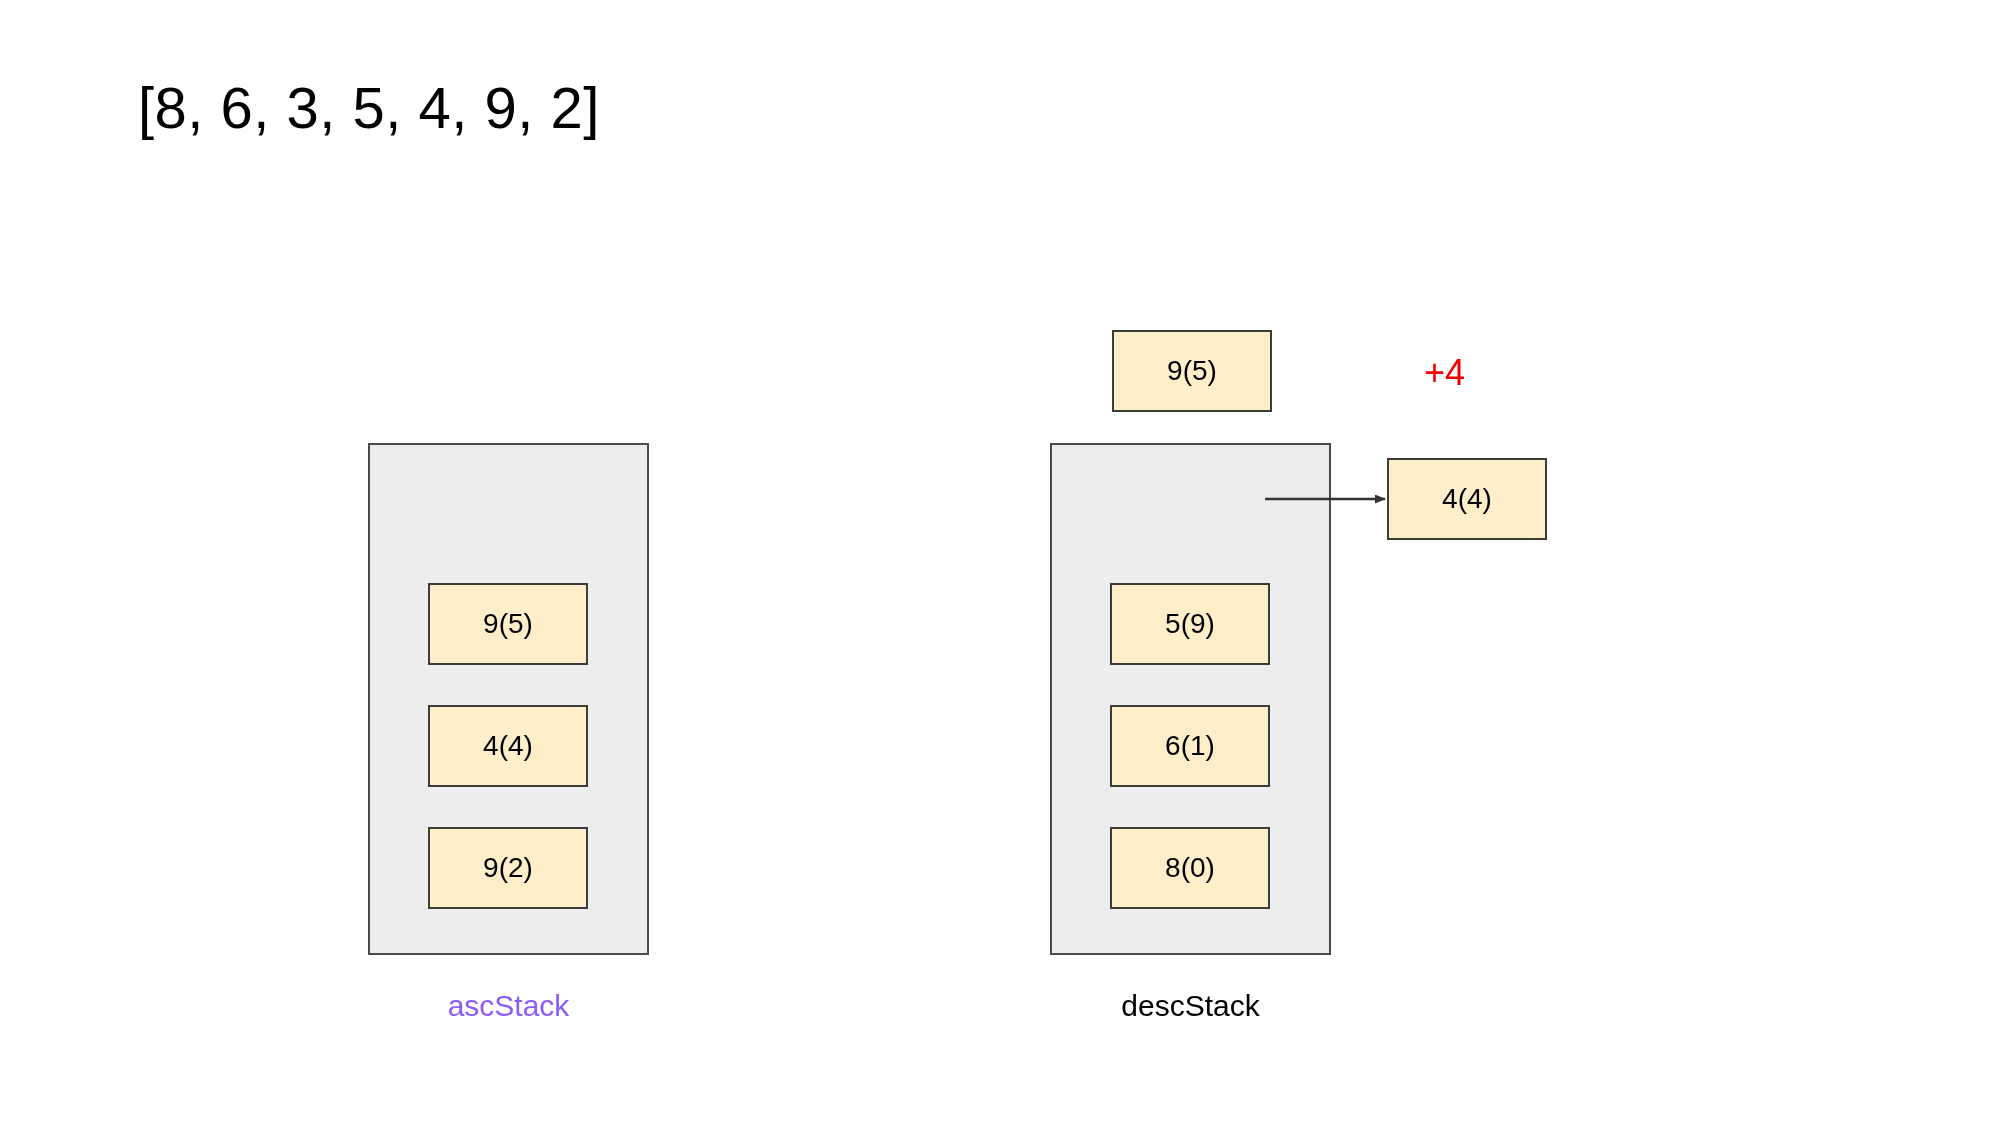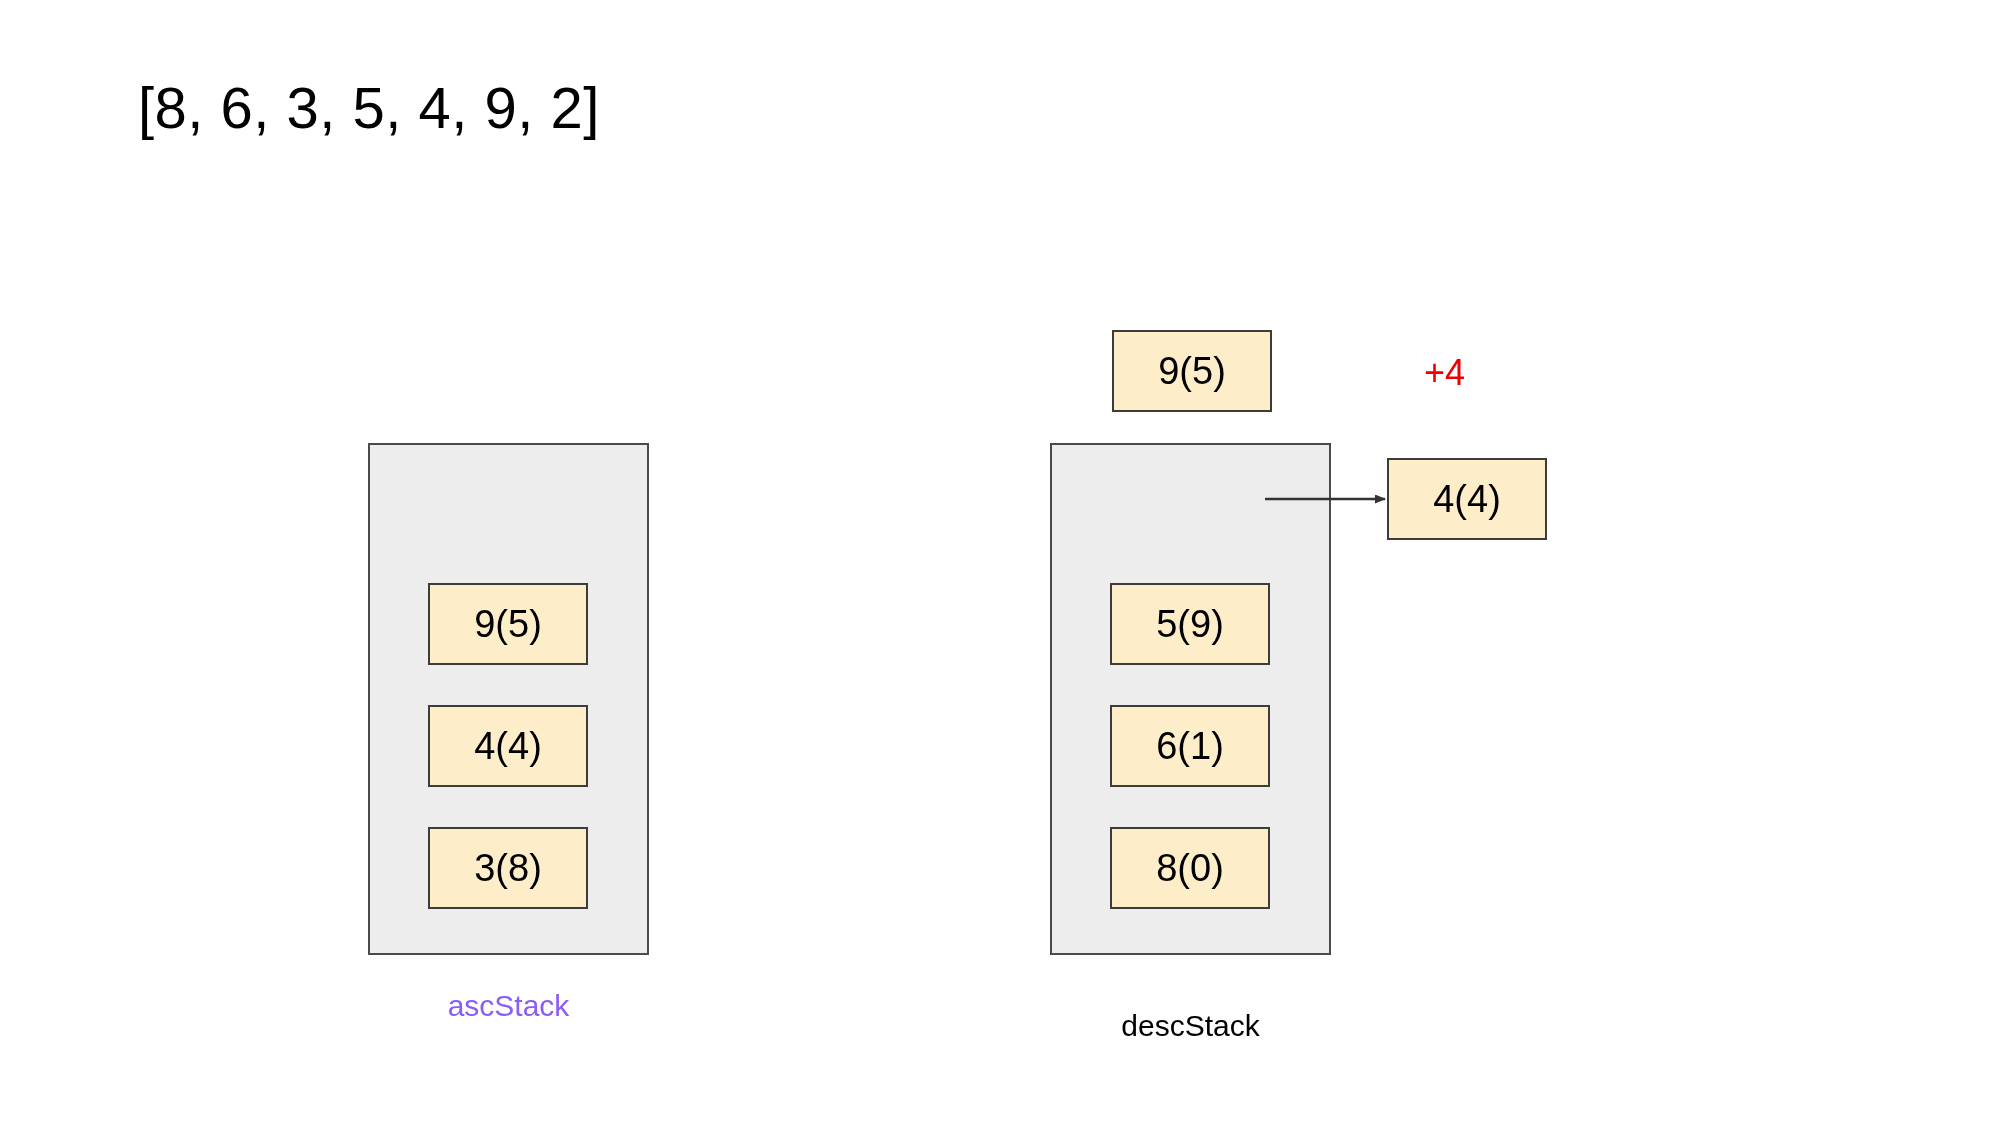--- a/index.html
+++ b/index.html
@@ -50,21 +50,21 @@
   .cell {
     position: absolute;
     width: 160px;
     height: 82px;
     background: #fdeec9;
     border: 2px solid #3c3c38;
     box-sizing: border-box;
     display: flex;
     align-items: center;
     justify-content: center;
-    font-size: 38px;
+    font-size: 28px;
     color: #000000;
     white-space: nowrap;
   }
 
   
   .cell.floating-top   { left: 1112px; top: 330px; }
   .cell.incoming       { left: 1387px; top: 458px; }
 
   
   #asc-stack   { left: 368px; top: 443px; width: 281px; height: 512px; }
@@ -104,31 +104,31 @@
 <body>
 
 <div id="canvas" style="background: rgb(255, 255, 255);">
 
   <div class="title" style="color: rgb(0, 0, 0);">[8, 6, 3, 5, 4, 9, 2]</div>
 
   <div class="stack" id="asc-stack" style="background: rgb(237, 237, 237); border-color: rgb(74, 74, 74);"></div>
 
   <div class="cell" id="asc-cell-0" style="background: rgb(253, 238, 201); border-color: rgb(60, 60, 56); color: rgb(0, 0, 0);">9(5)</div>
   <div class="cell" id="asc-cell-1" style="background: rgb(253, 238, 201); border-color: rgb(60, 60, 56); color: rgb(0, 0, 0);">4(4)</div>
-  <div class="cell" id="asc-cell-2" style="background: rgb(253, 238, 201); border-color: rgb(60, 60, 56); color: rgb(0, 0, 0);">3(8)</div>
+  <div class="cell" id="asc-cell-2" style="background: rgb(253, 238, 201); border-color: rgb(60, 60, 56); color: rgb(0, 0, 0);">9(2)</div>
 
   <div class="stack-caption" id="asc-caption" style="color: #8b5cf6;">ascStack</div>
 
   <div class="stack" id="desc-stack" style="background: rgb(237, 237, 237); border-color: rgb(74, 74, 74);"></div>
 
   <div class="cell" id="desc-cell-0" style="background: rgb(253, 238, 201); border-color: rgb(60, 60, 56); color: rgb(0, 0, 0);">5(9)</div>
   <div class="cell" id="desc-cell-1" style="background: rgb(253, 238, 201); border-color: rgb(60, 60, 56); color: rgb(0, 0, 0);">6(1)</div>
   <div class="cell" id="desc-cell-2" style="background: rgb(253, 238, 201); border-color: rgb(60, 60, 56); color: rgb(0, 0, 0);">8(0)</div>
 
-  <div class="stack-caption" id="desc-caption" style="color: rgb(0, 0, 0); margin-top: 20px;">descStack</div>
+  <div class="stack-caption" id="desc-caption" style="color: rgb(0, 0, 0);">descStack</div>
 
   <div class="cell floating-top" style="background: rgb(253, 238, 201); border-color: rgb(60, 60, 56); color: rgb(0, 0, 0);">9(5)</div>
 
   <div class="cell incoming" style="background: rgb(253, 238, 201); border-color: rgb(60, 60, 56); color: rgb(0, 0, 0);">4(4)</div>
 
   <div class="delta-badge" style="color: rgb(238, 0, 0);">+4</div>
 
   <svg id="arrow-layer">
     <defs>
       <marker id="arrowhead" markerWidth="11" markerHeight="9" refX="10" refY="4.5" orient="auto" markerUnits="userSpaceOnUse">

